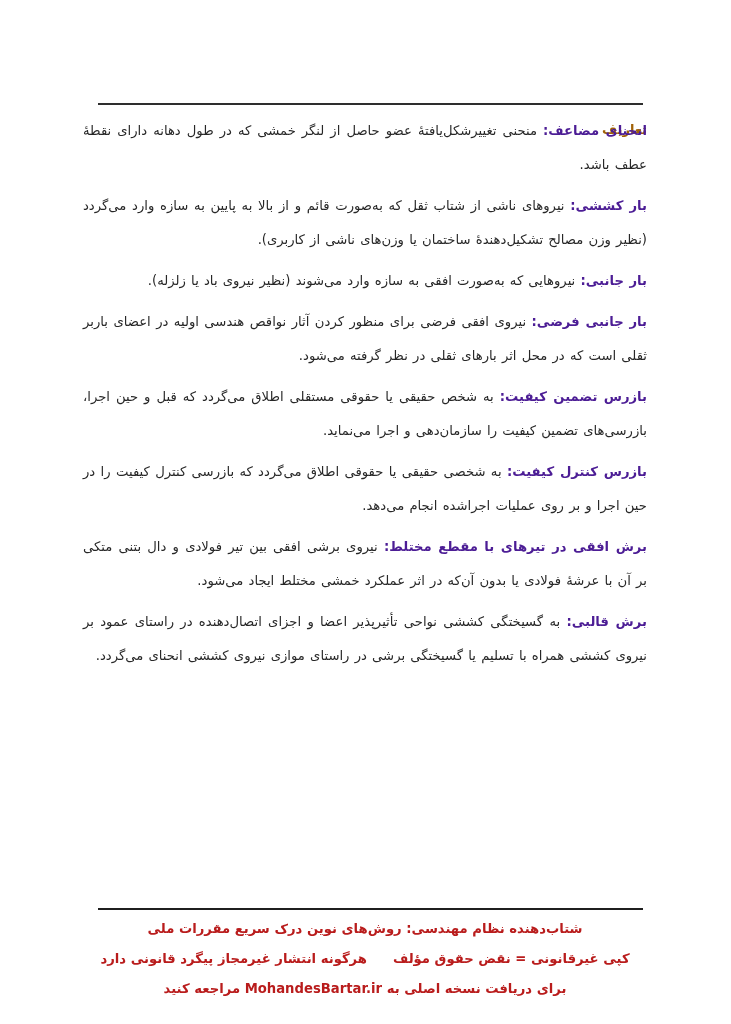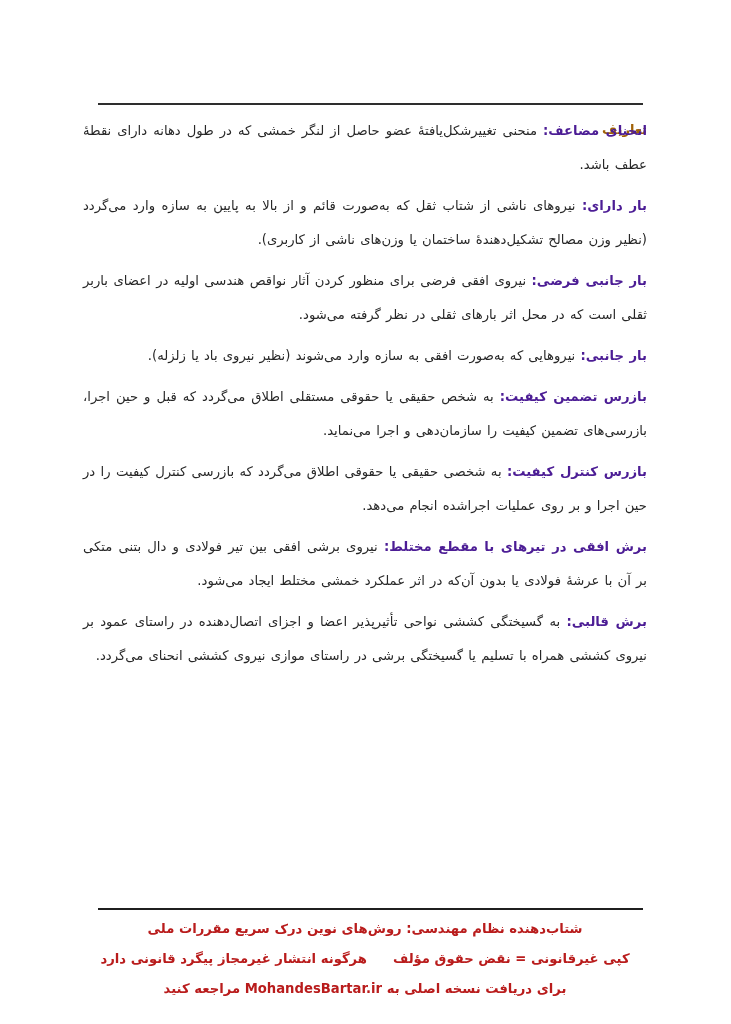--- a/index.html
+++ b/index.html
@@ -72,28 +72,28 @@
 <div class="page">
 
   <div class="running-head">تعاریف</div>
 
   <div class="head-rule"></div>
 
   <div class="defs">
     <p><span class="term">انحنای مضاعف:</span>
       <span class="body">منحنی تغییرشکل‌یافتۀ عضو حاصل از لنگر خمشی که در طول دهانه دارای نقطۀ عطف باشد.</span></p>
 
-    <p><span class="term">بار دارای:</span>
+    <p><span class="term">بار کششی:</span>
       <span class="body">نیروهای ناشی از شتاب ثقل که به‌صورت قائم و از بالا به پایین به سازه وارد می‌گردد (نظیر وزن مصالح تشکیل‌دهندۀ ساختمان یا وزن‌های ناشی از کاربری).</span></p>
+
+    <p><span class="term">بار جانبی:</span>
+      <span class="body">نیروهایی که به‌صورت افقی به سازه وارد می‌شوند (نظیر نیروی باد یا زلزله).</span></p>
 
     <p><span class="term">بار جانبی فرضی:</span>
       <span class="body">نیروی افقی فرضی برای منظور کردن آثار نواقص هندسی اولیه در اعضای باربر ثقلی است که در محل اثر بارهای ثقلی در نظر گرفته می‌شود.</span></p>
-
-    <p><span class="term">بار جانبی:</span>
-      <span class="body">نیروهایی که به‌صورت افقی به سازه وارد می‌شوند (نظیر نیروی باد یا زلزله).</span></p>
 
     <p><span class="term">بازرس تضمین کیفیت:</span>
       <span class="body">به شخص حقیقی یا حقوقی مستقلی اطلاق می‌گردد که قبل و حین اجرا، بازرسی‌های تضمین کیفیت را سازمان‌دهی و اجرا می‌نماید.</span></p>
 
     <p><span class="term">بازرس کنترل کیفیت:</span>
       <span class="body">به شخصی حقیقی یا حقوقی اطلاق می‌گردد که بازرسی کنترل کیفیت را در حین اجرا و بر روی عملیات اجراشده انجام می‌دهد.</span></p>
 
     <p><span class="term">برش افقی در تیرهای با مقطع مختلط:</span>
       <span class="body">نیروی برشی افقی بین تیر فولادی و دال بتنی متکی بر آن با عرشۀ فولادی یا بدون آن‌که در اثر عملکرد خمشی مختلط ایجاد می‌شود.</span></p>
 

